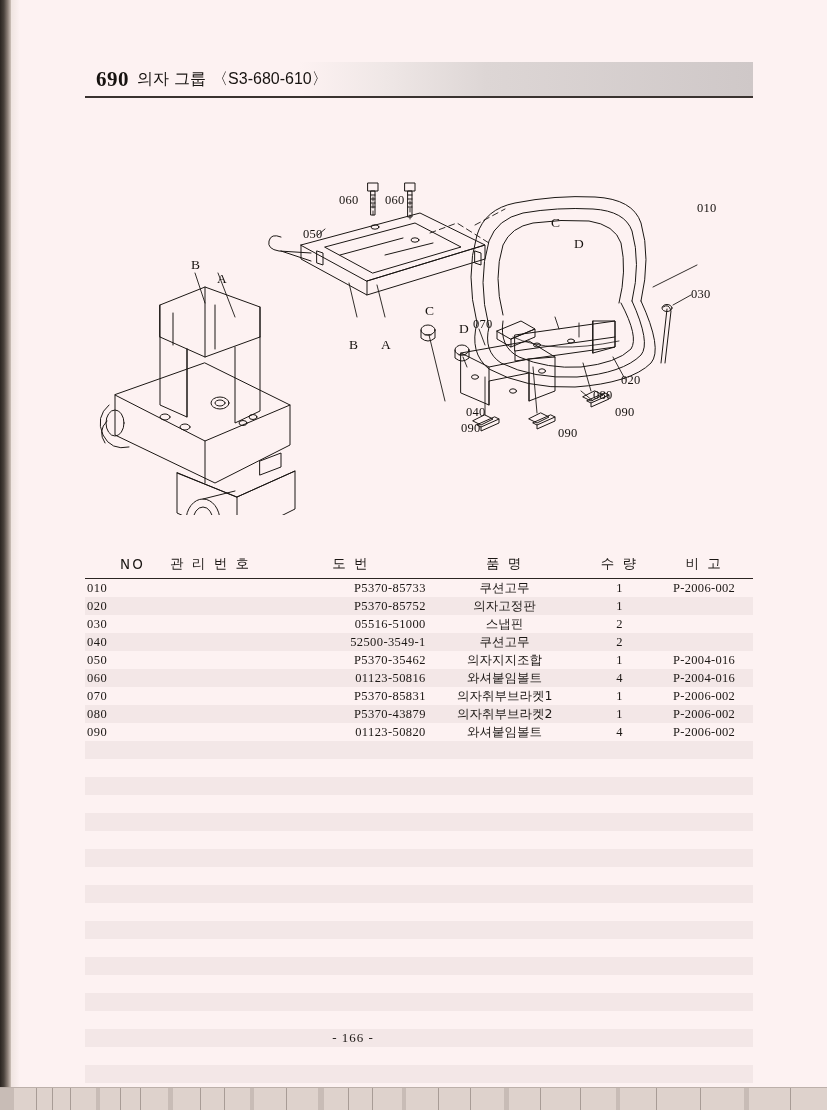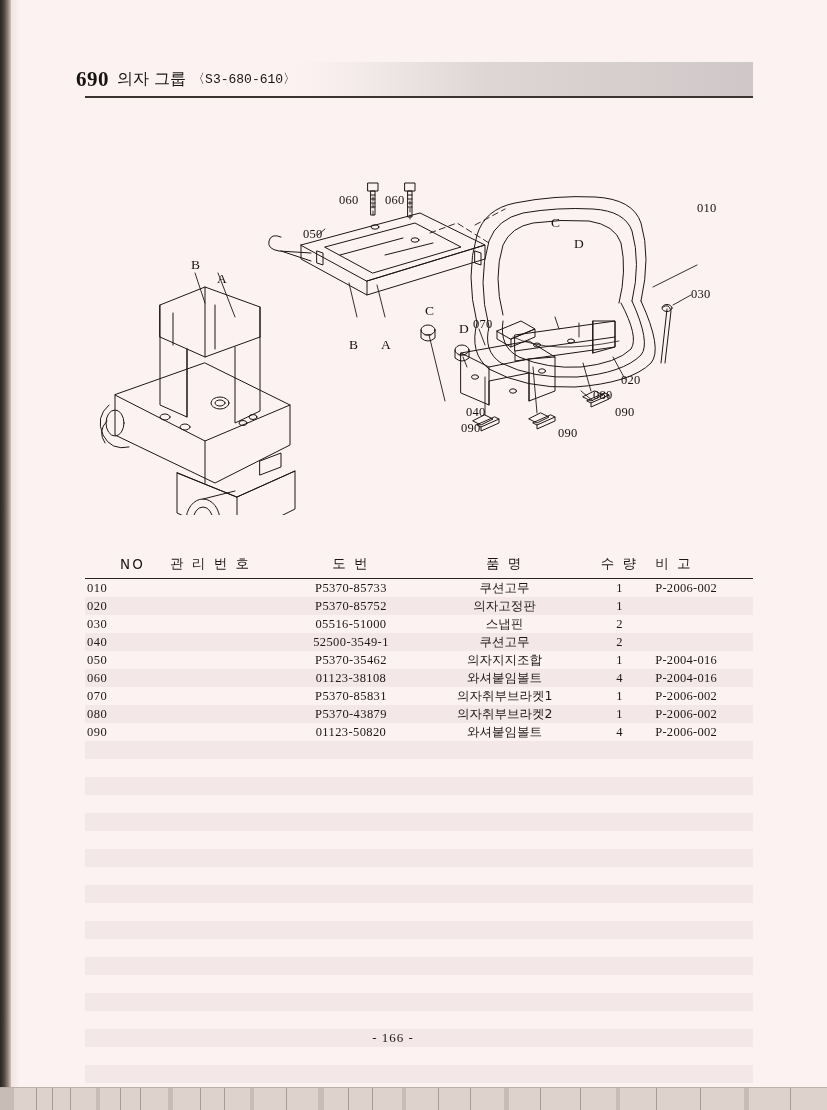--- a/index.html
+++ b/index.html
@@ -69,43 +69,43 @@
   .header-rule {
     position: absolute;
     left: 85px;
     top: 96px;
     width: 668px;
     height: 2px;
     background: #3a3330;
   }
   .header-text {
     position: absolute;
-    left: 76px;
+    left: 96px;
     top: 64px;
     height: 30px;
     display: flex;
     align-items: center;
     color: #171310;
     white-space: nowrap;
   }
   .header-num {
     font-size: 21px;
     font-weight: bold;
     letter-spacing: 0.5px;
     font-family: "Liberation Serif", serif;
   }
   .header-title {
     font-size: 16px;
     margin-left: 8px;
     font-family: "DejaVu Sans", sans-serif;
   }
   .header-code {
-    font-size: 13px;
+    font-size: 16px;
     margin-left: 6px;
-    font-family: Liberation Mono, monospace;
+    font-family: Liberation Sans, sans-serif;
   }
 
   
   .diagram {
     position: absolute;
     left: 85px;
     top: 105px;
     width: 670px;
     height: 410px;
   }
@@ -150,43 +150,42 @@
     font-size: 12.5px;
     height: 18px;
     padding: 0;
     white-space: nowrap;
   }
   table.parts tbody tr.alt {
     background: #f3e7e7;
   }
   .c-no      { width: 58px;  text-align: left;  padding-left: 2px !important; letter-spacing: 0.5px; }
   .c-mgmt    { width: 132px; text-align: center; }
-  .c-drawing { width: 150px; text-align: center; letter-spacing: 0.4px; }
+  .c-drawing { width: 150px; text-align: right; letter-spacing: 0.4px; }
   .c-name    { width: 158px; text-align: center; font-family: "DejaVu Sans", sans-serif; font-size: 12px; }
   .c-qty     { width: 72px;  text-align: center; }
-  .c-remark  { width: 98px;  text-align: left; letter-spacing: 0.3px; }
+  .c-remark  { width: 98px;  text-align: center; letter-spacing: 0.3px; }
 
   .thead-no      { text-align: right; padding-left: 2px !important; letter-spacing: 0.5px; }
   .thead-mgmt    { text-align: center; }
   .thead-drawing { text-align: center; }
   .thead-name    { text-align: center; }
   .thead-qty     { text-align: center; }
   .thead-remark  { }
 
   .page-number {
     position: absolute;
     left: 0;
     top: 1030px;
     width: 706px;
     text-align: center;
     font-family: "Liberation Serif", serif;
     font-size: 13px;
     color: #1b1714;
     letter-spacing: 1px;
-    margin-left: 40px;
   }
 </style>
 </head>
 <body>
 
 <div class="page">
 
   <div class="binding-left"></div>
   <div class="binding-left2"></div>
 
@@ -448,21 +447,21 @@
             <td class="c-no">050</td>
             <td class="c-mgmt"></td>
             <td class="c-drawing">P5370-35462</td>
             <td class="c-name">의자지지조합</td>
             <td class="c-qty">1</td>
             <td class="c-remark">P-2004-016</td>
           </tr>
           <tr class="alt">
             <td class="c-no">060</td>
             <td class="c-mgmt"></td>
-            <td class="c-drawing">01123-38108</td>
+            <td class="c-drawing">01123-50816</td>
             <td class="c-name">와셔붙임볼트</td>
             <td class="c-qty">4</td>
             <td class="c-remark">P-2004-016</td>
           </tr>
           <tr>
             <td class="c-no">070</td>
             <td class="c-mgmt"></td>
             <td class="c-drawing">P5370-85831</td>
             <td class="c-name">의자취부브라켓1</td>
             <td class="c-qty">1</td>

